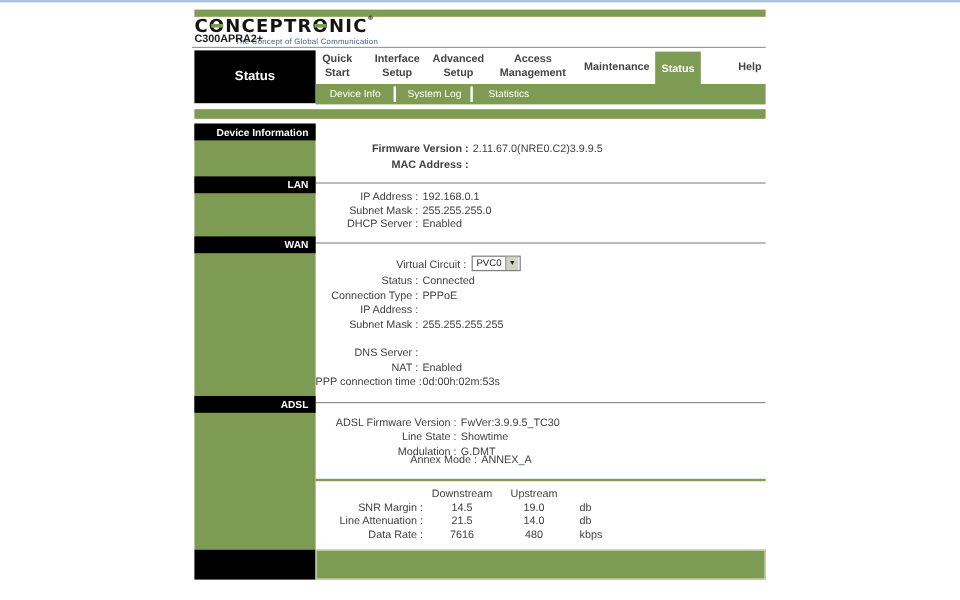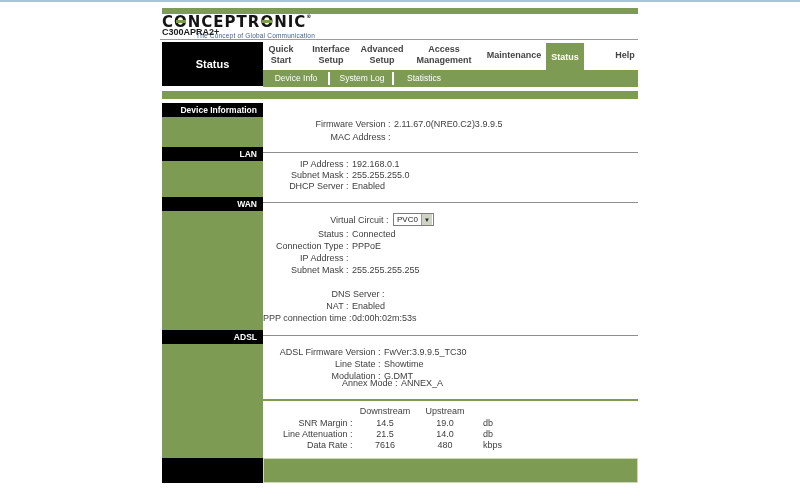--- a/index.html
+++ b/index.html
@@ -27,21 +27,21 @@
   .subsep{position:absolute;top:72px;width:2px;height:13px;background:#fff;}
 
   .bar-head{position:absolute;left:162px;top:91px;width:476px;height:8px;background:var(--green);}
   .sidebar{position:absolute;left:162px;top:103px;width:101px;height:355px;background:var(--green);}
   .seclabel{position:absolute;left:162px;width:101px;height:14px;background:var(--black);color:#fff;font-size:8.5px;font-weight:bold;line-height:14px;text-align:right;padding-right:6px;}
   .secline{position:absolute;left:263px;width:375px;height:1px;background:#8f8f8f;}
   .greenline{position:absolute;left:263px;top:399px;width:375px;height:2px;background:var(--green);}
 
   .row{position:absolute;left:263px;width:375px;height:12px;display:flex;font-size:9px;color:#404040;line-height:12px;white-space:nowrap;}
   .lbl{width:88px;text-align:right;flex-shrink:0;}
-  .row.w130 .lbl{width:130px;}
+  .row.w130 .lbl{width:130px;font-weight:bold;}
   .lbl::after{content:" : ";white-space:pre;}
   .val{margin-left:1px;}
 
   .select{display:inline-flex;align-items:center;border:1px solid #7d7d7d;background:#fff;height:13px;margin-left:2px;cursor:pointer;}
   .sel-text{font-size:8px;color:#222;padding:0 3px;min-width:24px;line-height:11px;}
   .sel-arrow{width:11px;height:11px;background:#cfd3c3;border-left:1px solid #9a9a9a;font-size:6px;display:flex;align-items:center;justify-content:center;color:#222;margin-right:1px;}
 
   .srow{position:absolute;left:263px;display:flex;height:11px;line-height:11px;font-size:9px;color:#404040;white-space:nowrap;}
   .slbl{width:92px;text-align:right;flex-shrink:0;}
   .slbl::after{content:" : ";white-space:pre;}
@@ -146,21 +146,21 @@
     <span class="val">PPPoE</span>
   </div>
   <div class="row" style="top:252px;">
     <span class="lbl">IP Address</span>
     <span class="val"></span>
   </div>
   <div class="row" style="top:264px;">
     <span class="lbl">Subnet Mask</span>
     <span class="val">255.255.255.255</span>
   </div>
-  <div class="row" style="top:288px;padding-left:36px;">
+  <div class="row" style="top:288px;">
     <span class="lbl">DNS Server</span>
     <span class="val"></span>
   </div>
   <div class="row" style="top:300px;">
     <span class="lbl">NAT</span>
     <span class="val">Enabled</span>
   </div>
   <div class="row" style="top:312px;">
     <span class="lbl">PPP connection time</span>
     <span class="val">0d:00h:02m:53s</span>

